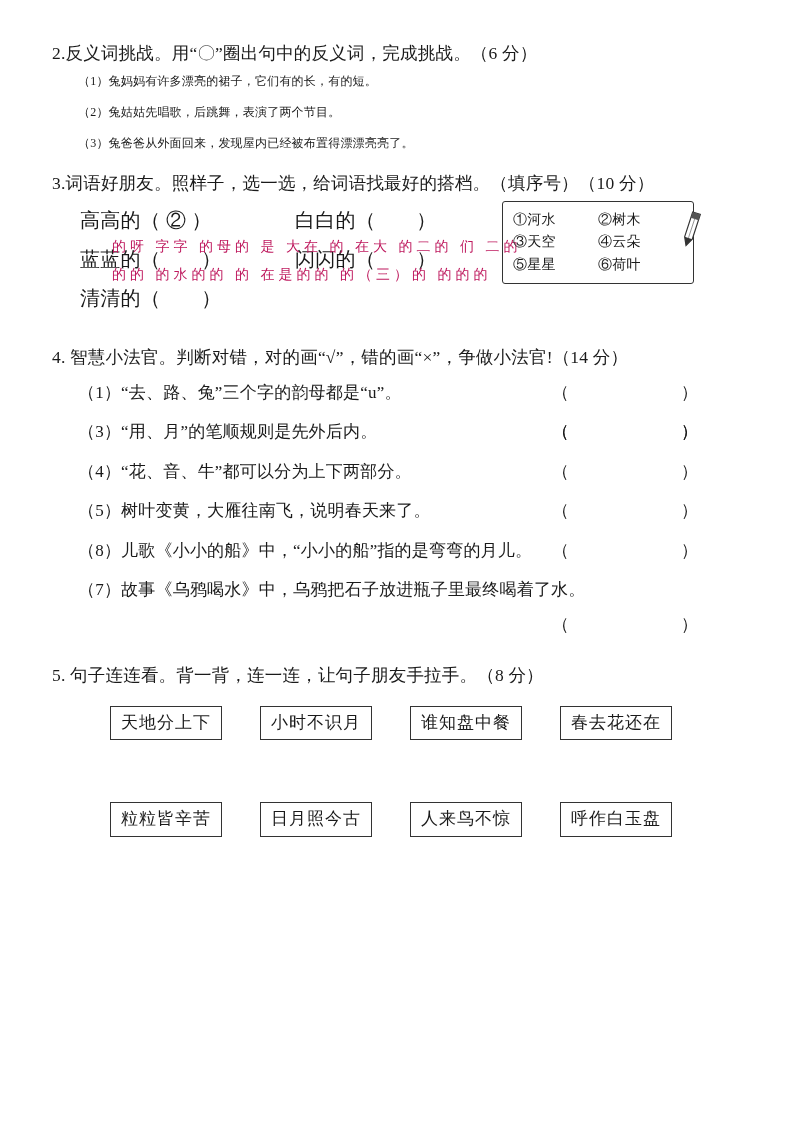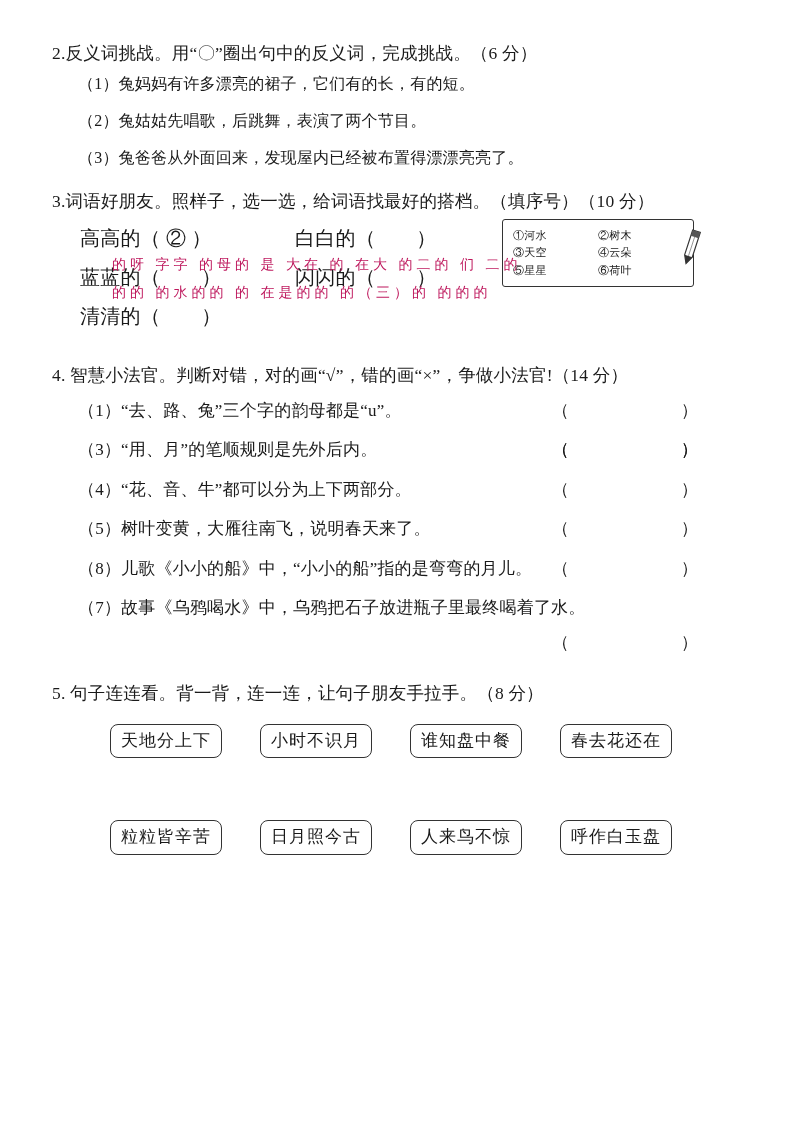--- a/index.html
+++ b/index.html
@@ -30,21 +30,21 @@
   }
 
   
   .q-head {
     font-size: 17.5px;
     line-height: 1.5;
     margin: 0 0 6px 0;
     letter-spacing: 0.2px;
   }
   .item {
-    font-size: 16px;
+    font-size: 12px;
     line-height: 1.5;
     margin: 0 0 10px 0;
     padding-left: 26px;
     letter-spacing: 0.2px;
   }
   .block {
     margin-bottom: 16px;
   }
 
   
@@ -77,21 +77,21 @@
     left: 450px;
     top: -6px;
     border: 1px solid #333;
     border-radius: 3px;
     padding: 7px 10px 6px 10px;
     width: 192px;
     box-sizing: border-box;
   }
   .wb-row {
     display: flex;
-    font-size: 11px;
+    font-size: 14px;
     line-height: 1.62;
     letter-spacing: 0.2px;
   }
   .wb-item {
     width: 50%;
     white-space: nowrap;
   }
   .pencil-icon {
     position: absolute;
     right: -14px;
@@ -147,21 +147,21 @@
   #sec5 .q-head { margin-bottom: 18px; }
   .chip-row {
     display: flex;
     justify-content: flex-start;
     padding-left: 58px;
     gap: 38px;
     margin-bottom: 62px;
   }
   .chip {
     border: 1px solid #333;
-    border-radius: 8px;
+    border-radius: 0;
     padding: 5px 10px 6px 10px;
     font-size: 17px;
     line-height: 1.25;
     letter-spacing: 1px;
     white-space: nowrap;
     background: #fff;
   }
 </style>
 </head>
 <body>

